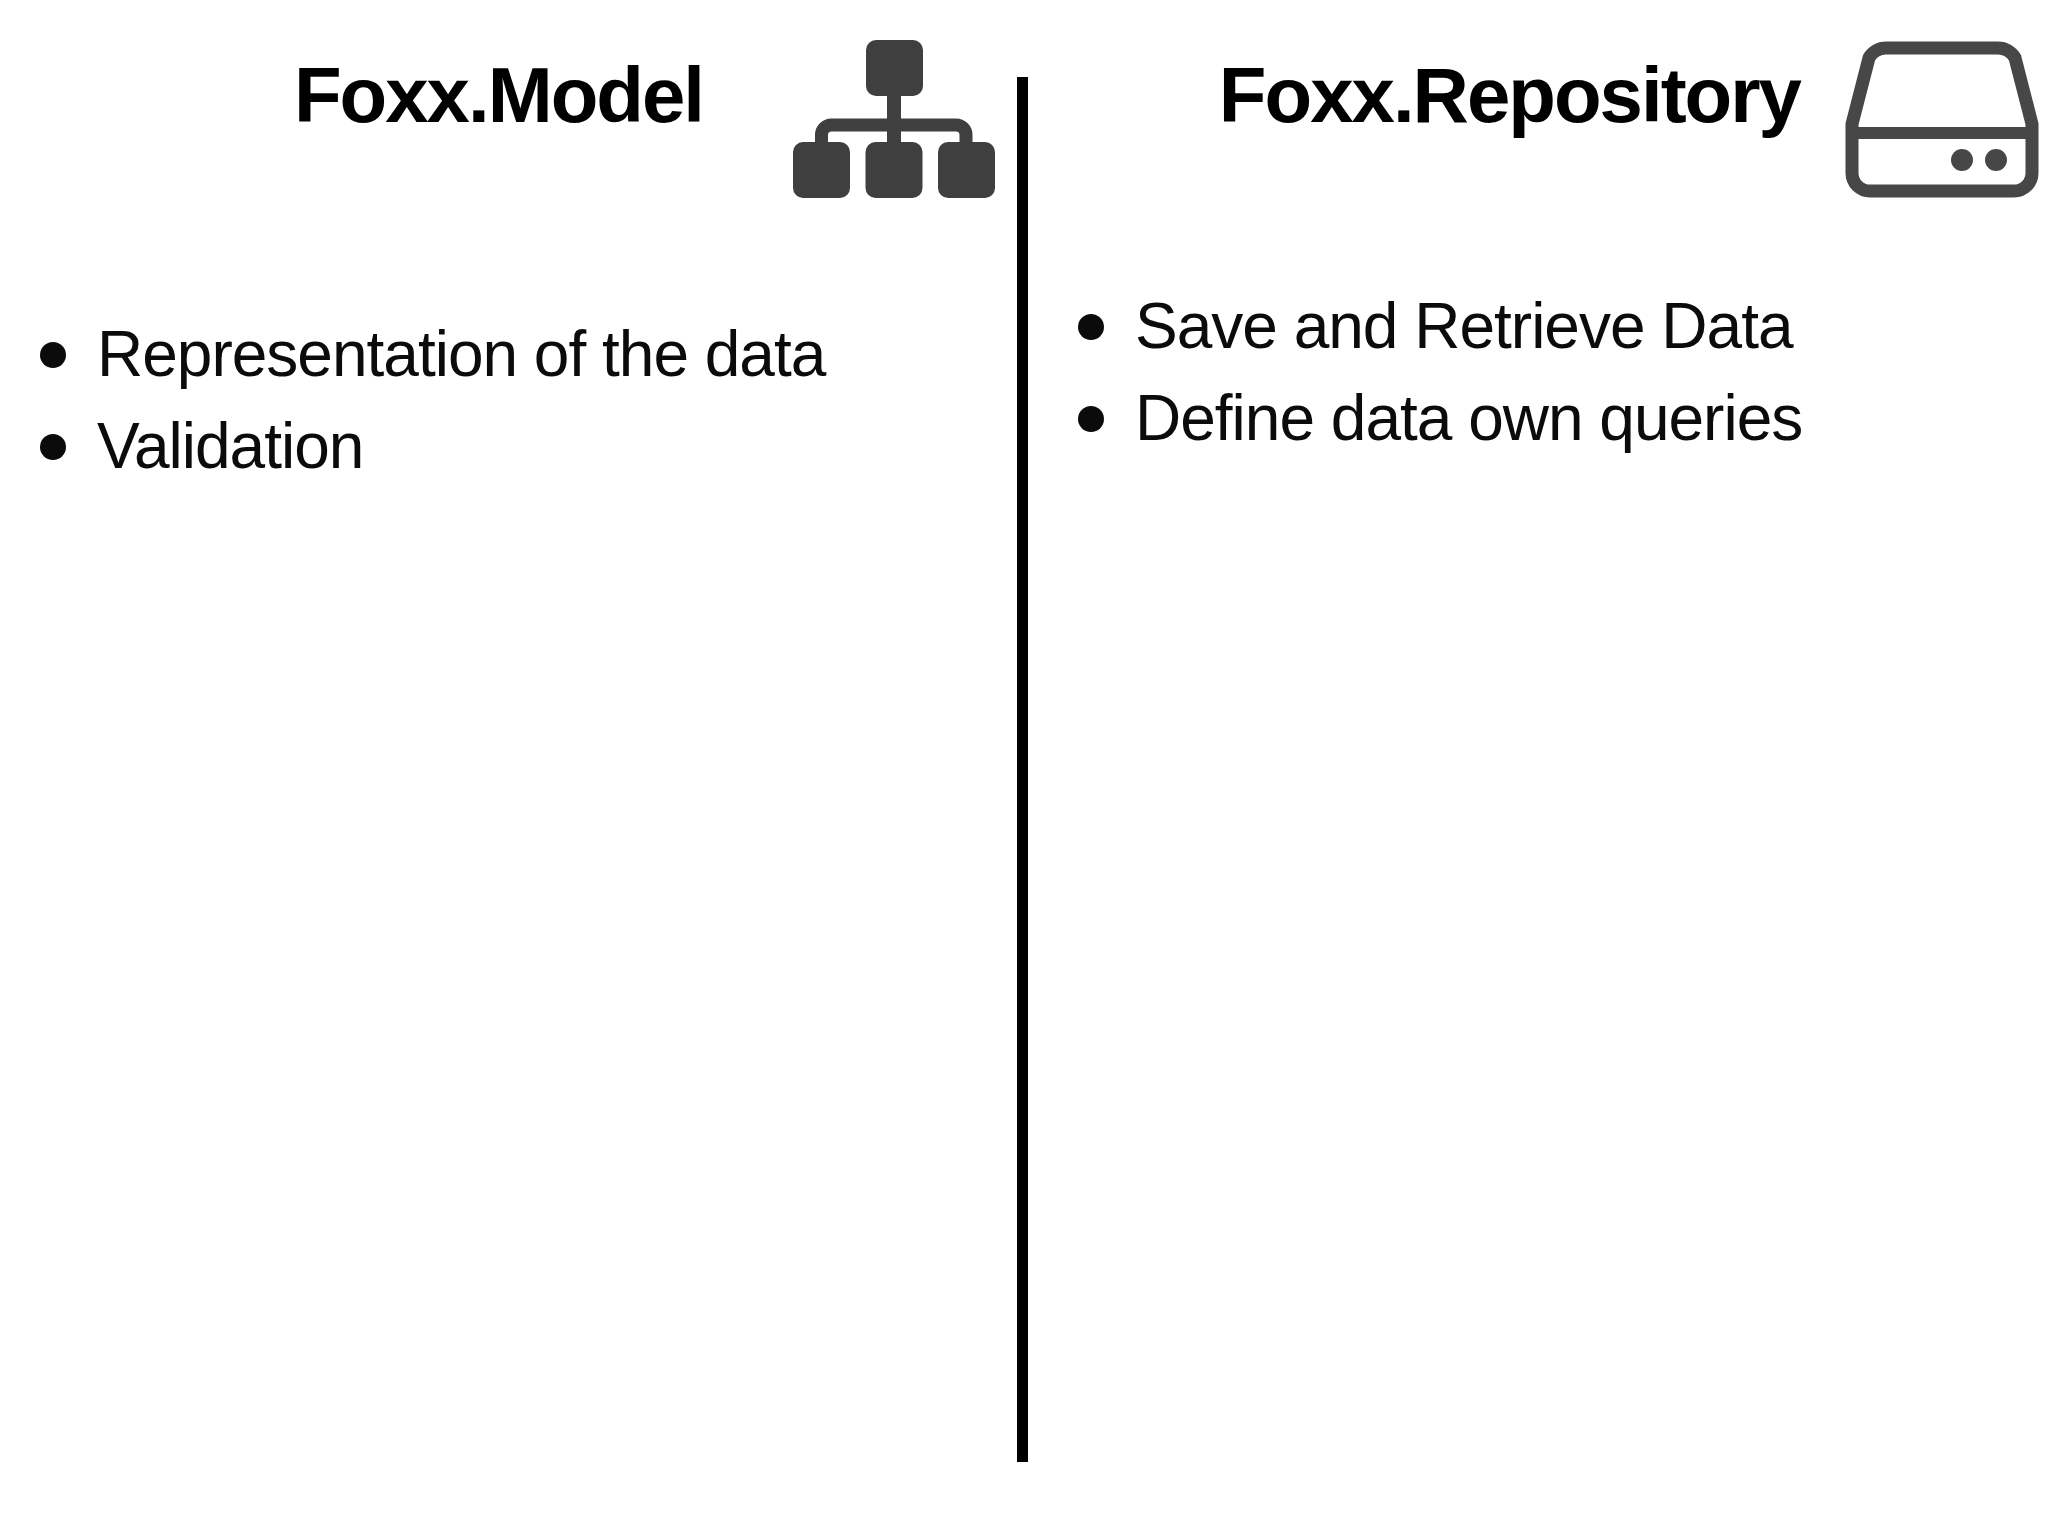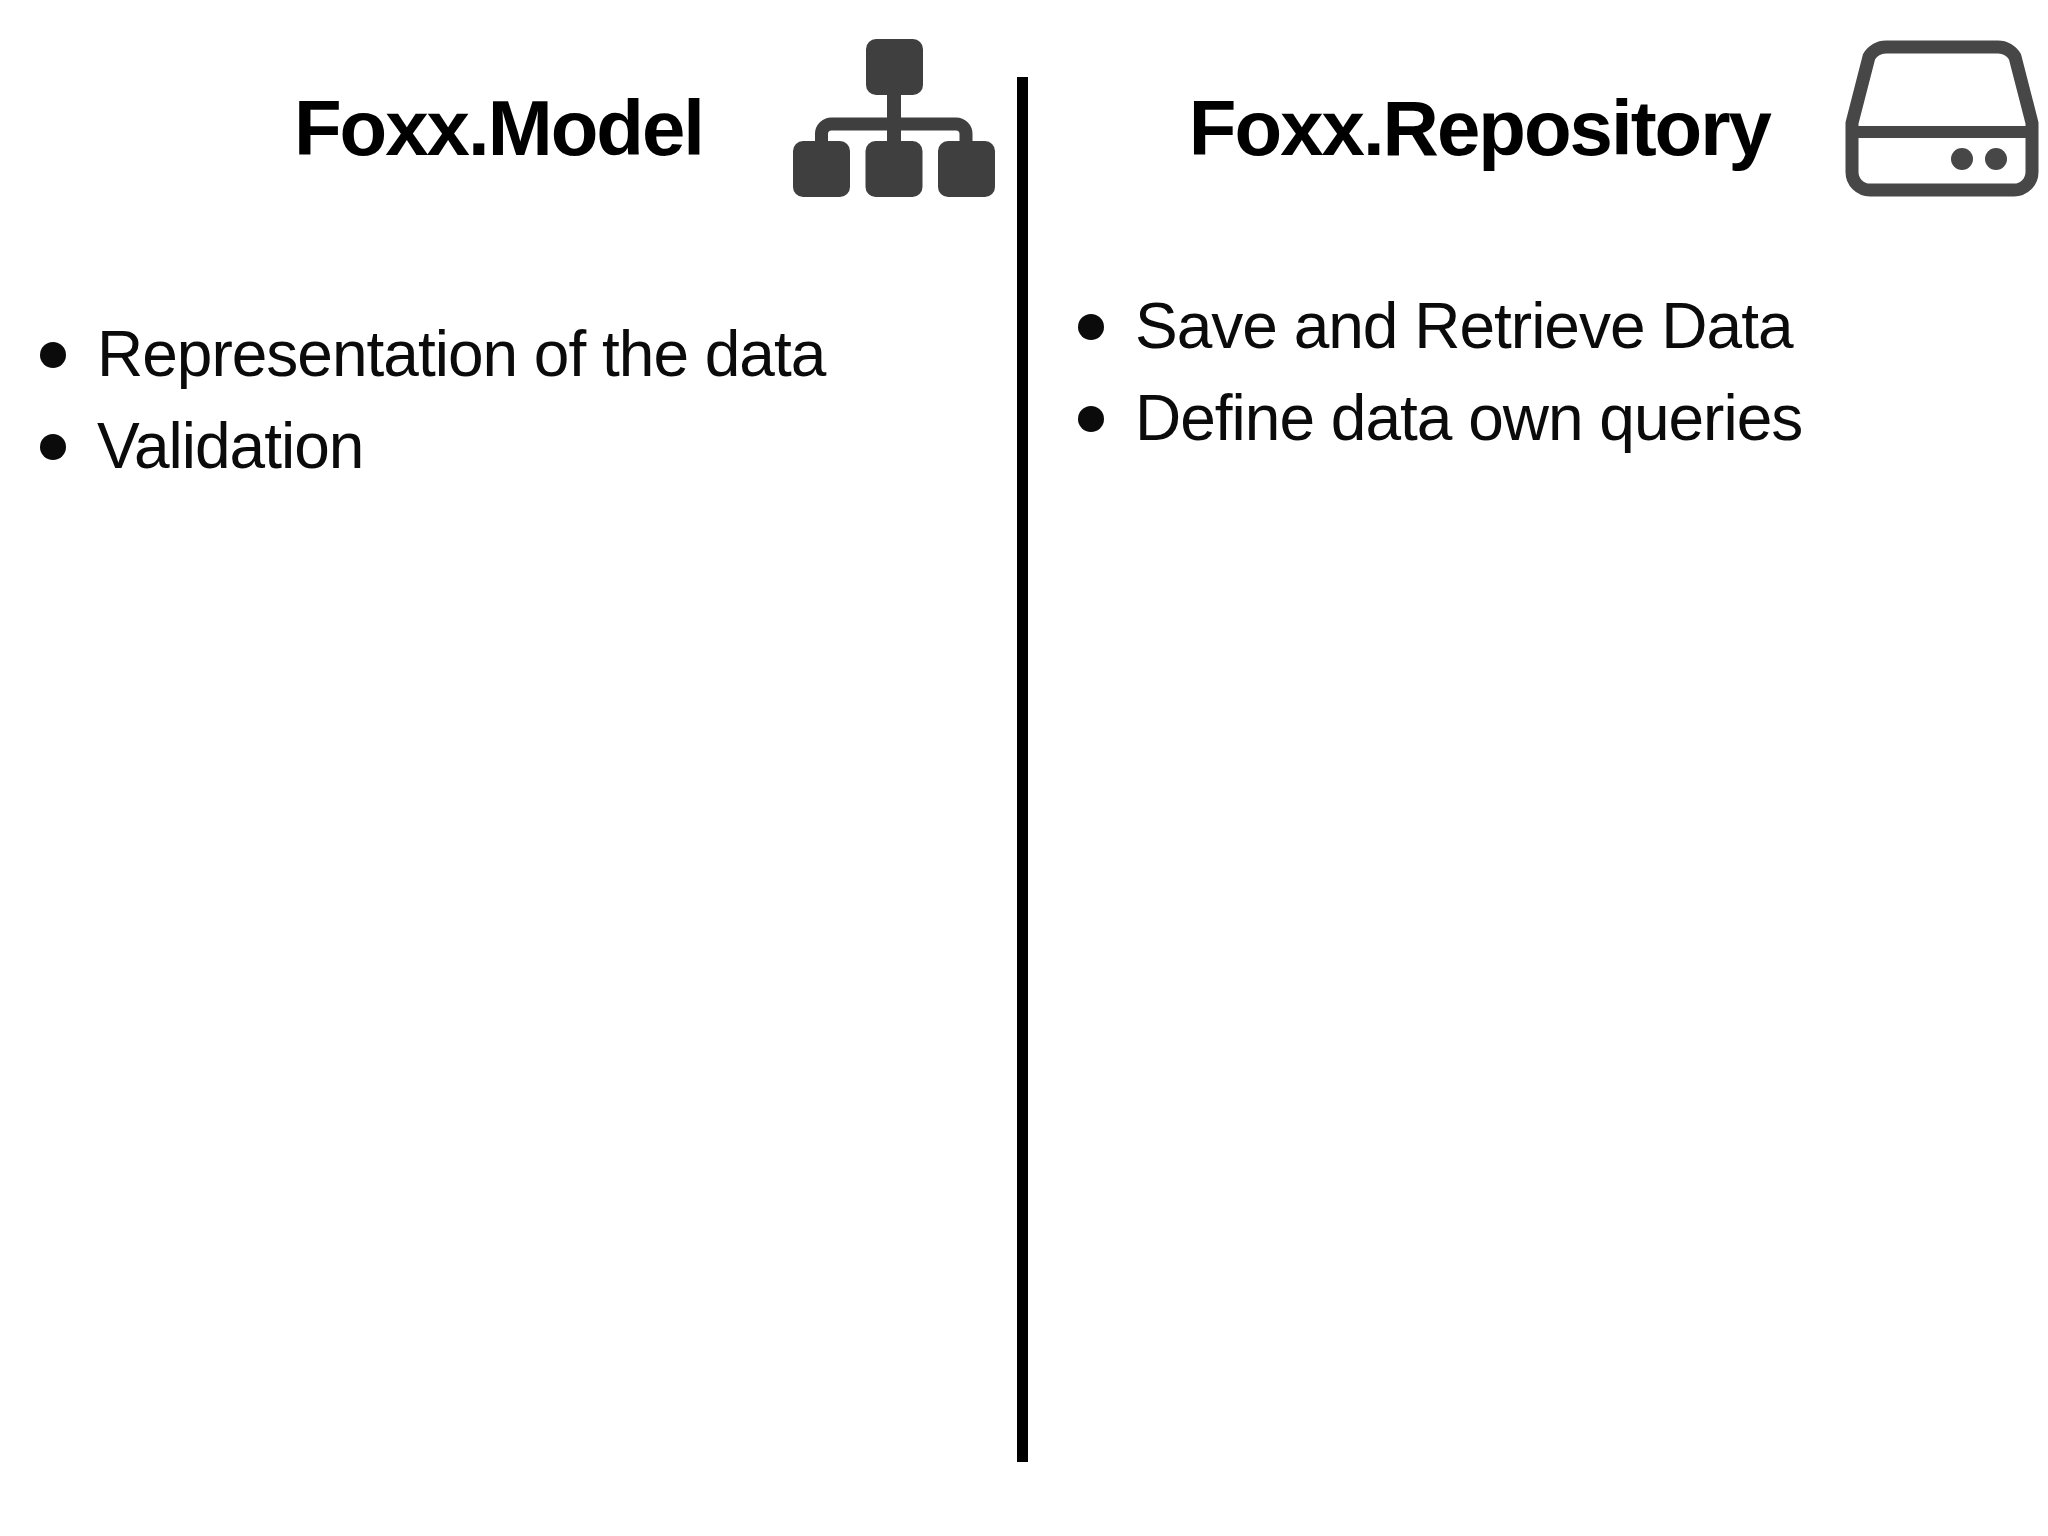--- a/index.html
+++ b/index.html
@@ -26,28 +26,28 @@
     position: absolute;
     left: 1017px;
     top: 77px;
     width: 11px;
     height: 1385px;
     background: var(--divider);
   }
 
   .header {
     position: absolute;
-    top: 28px;
+    top: 40px;
     height: 180px;
     display: flex;
-    align-items: center;
+    align-items: flex-start;
     justify-content: flex-end;
   }
   .header-left  { left: 0px;    width: 1017px; padding-right: 22px; gap: 90px; }
-  .header-right { left: 1028px; width: 1020px; padding-right: 8px;  gap: 74px; }
+  .header-right { left: 1028px; width: 1020px; padding-right: 8px;  gap: 44px; }
 
   .column-title {
     font-size: 78px;
     font-weight: 700;
     letter-spacing: -2px;
     color: var(--title);
     white-space: nowrap;
     position: relative;
     top: 10px;
   }

